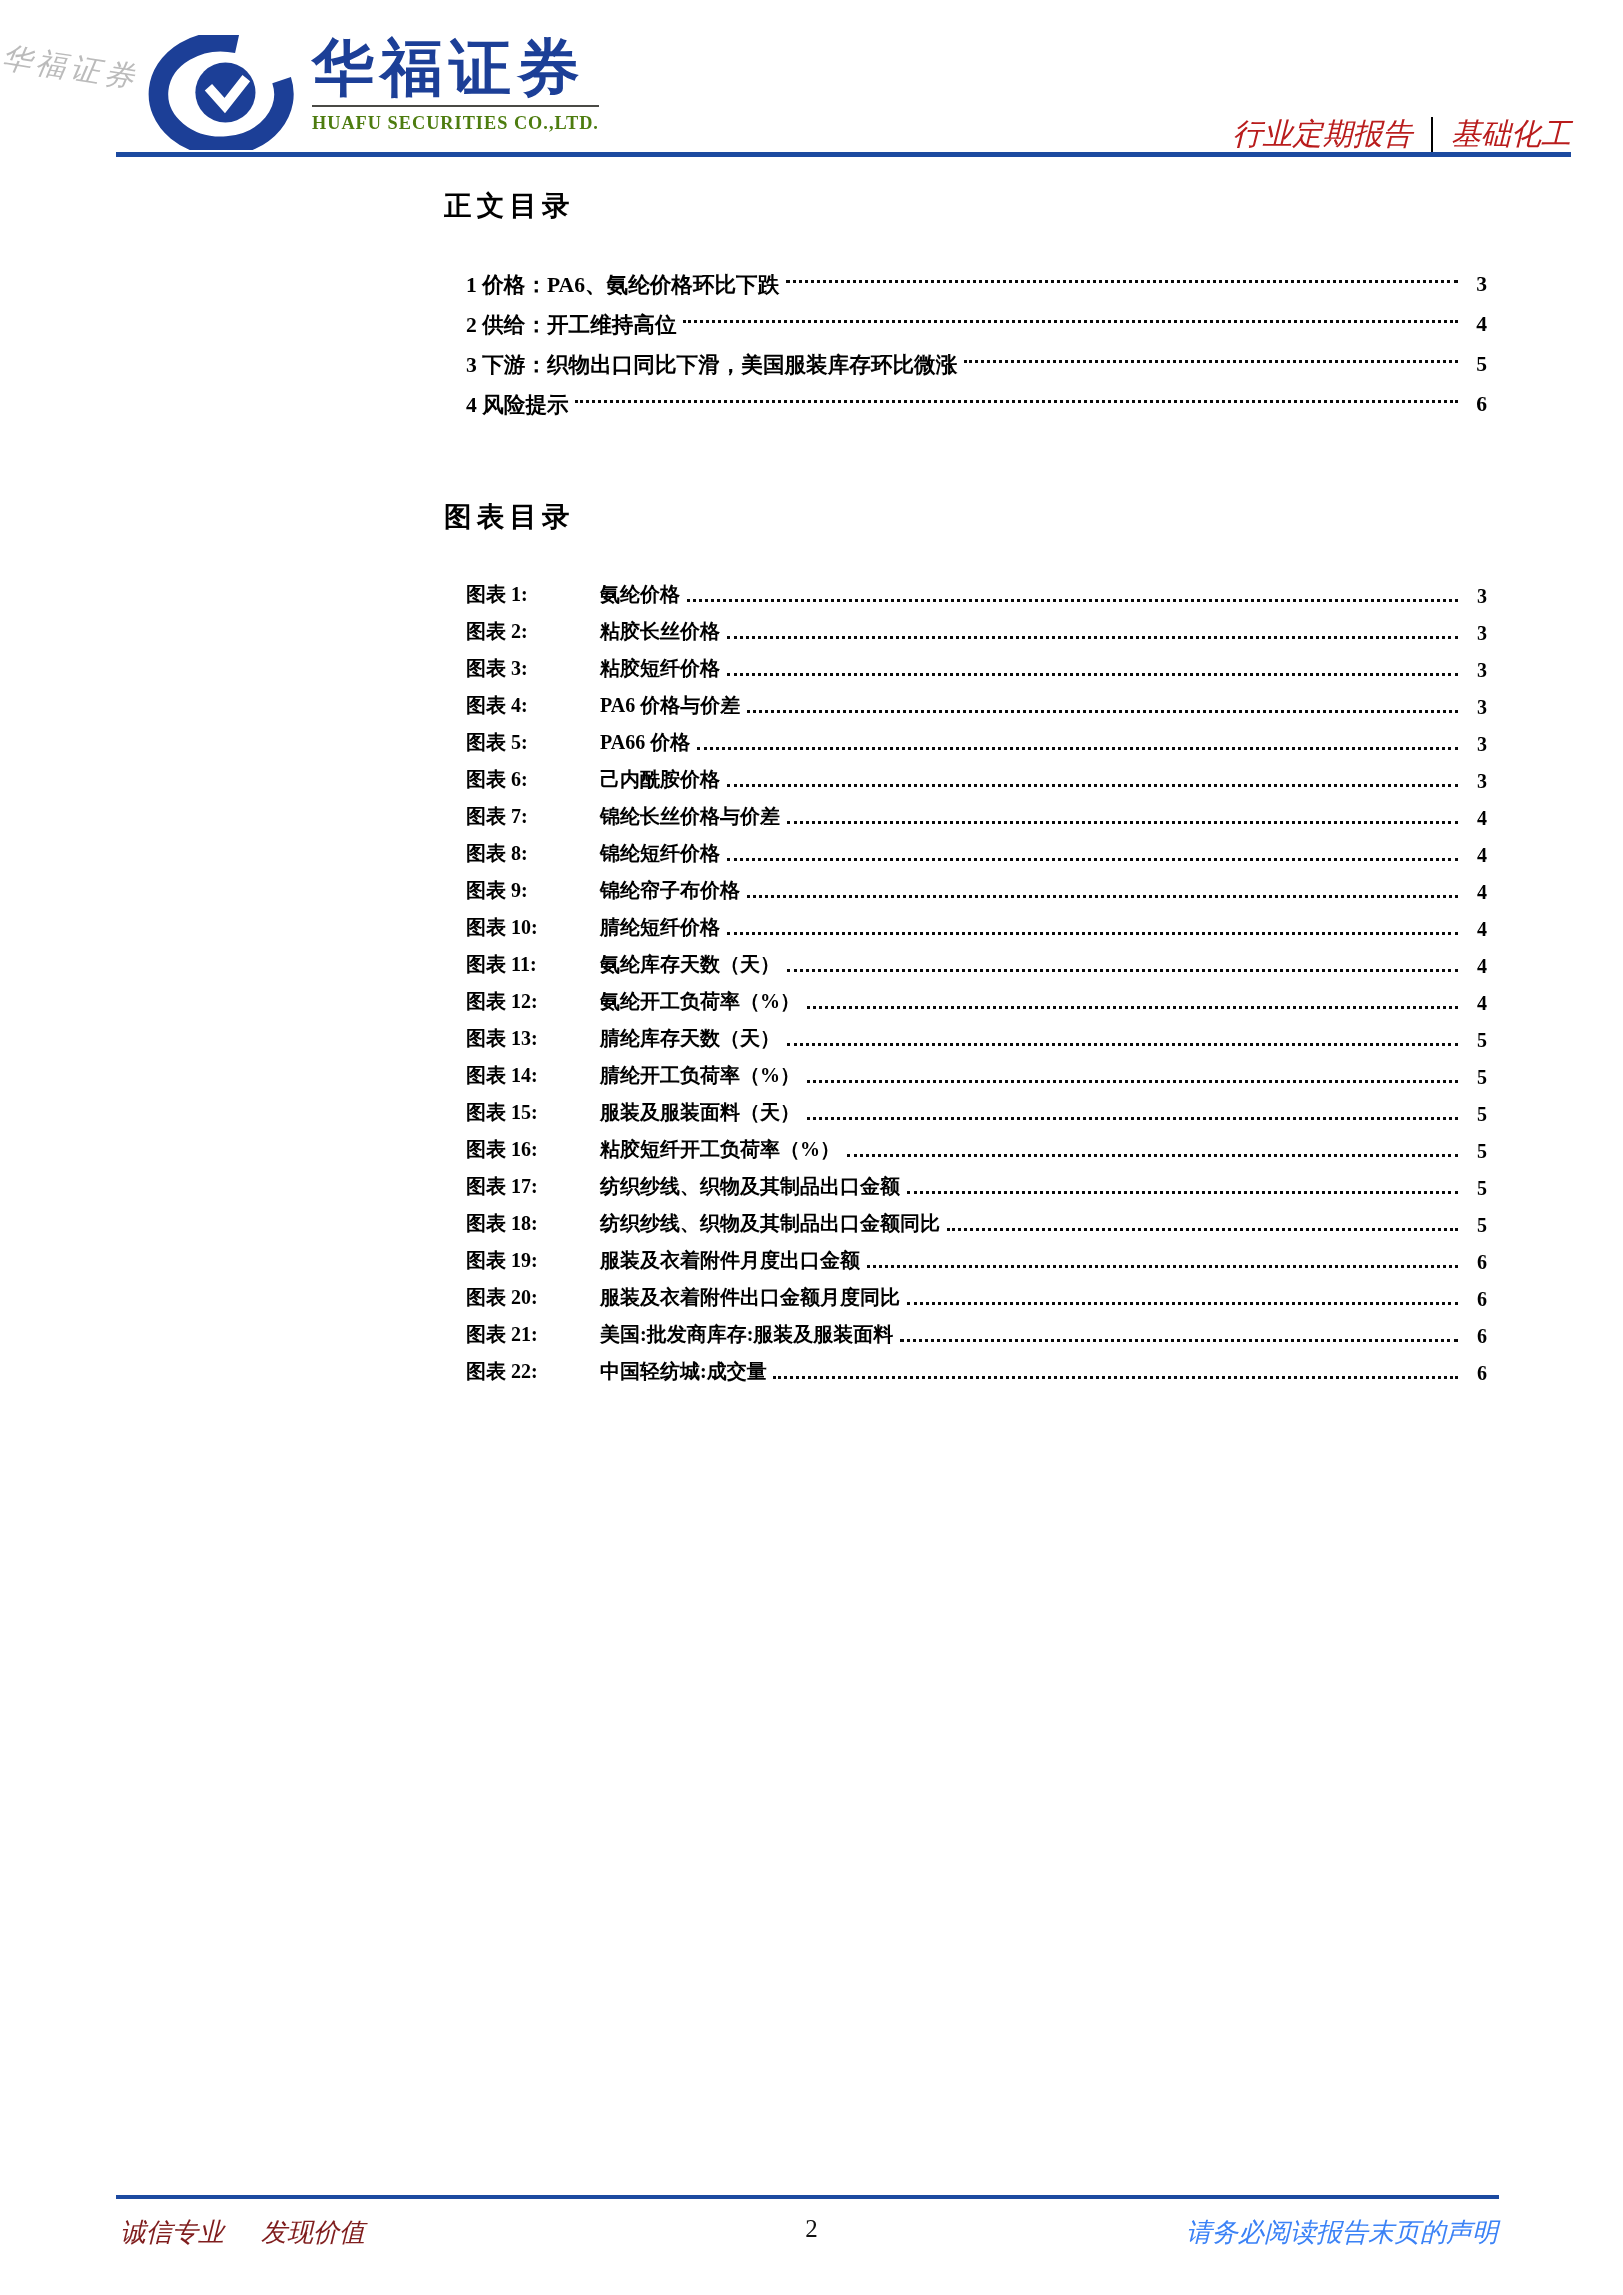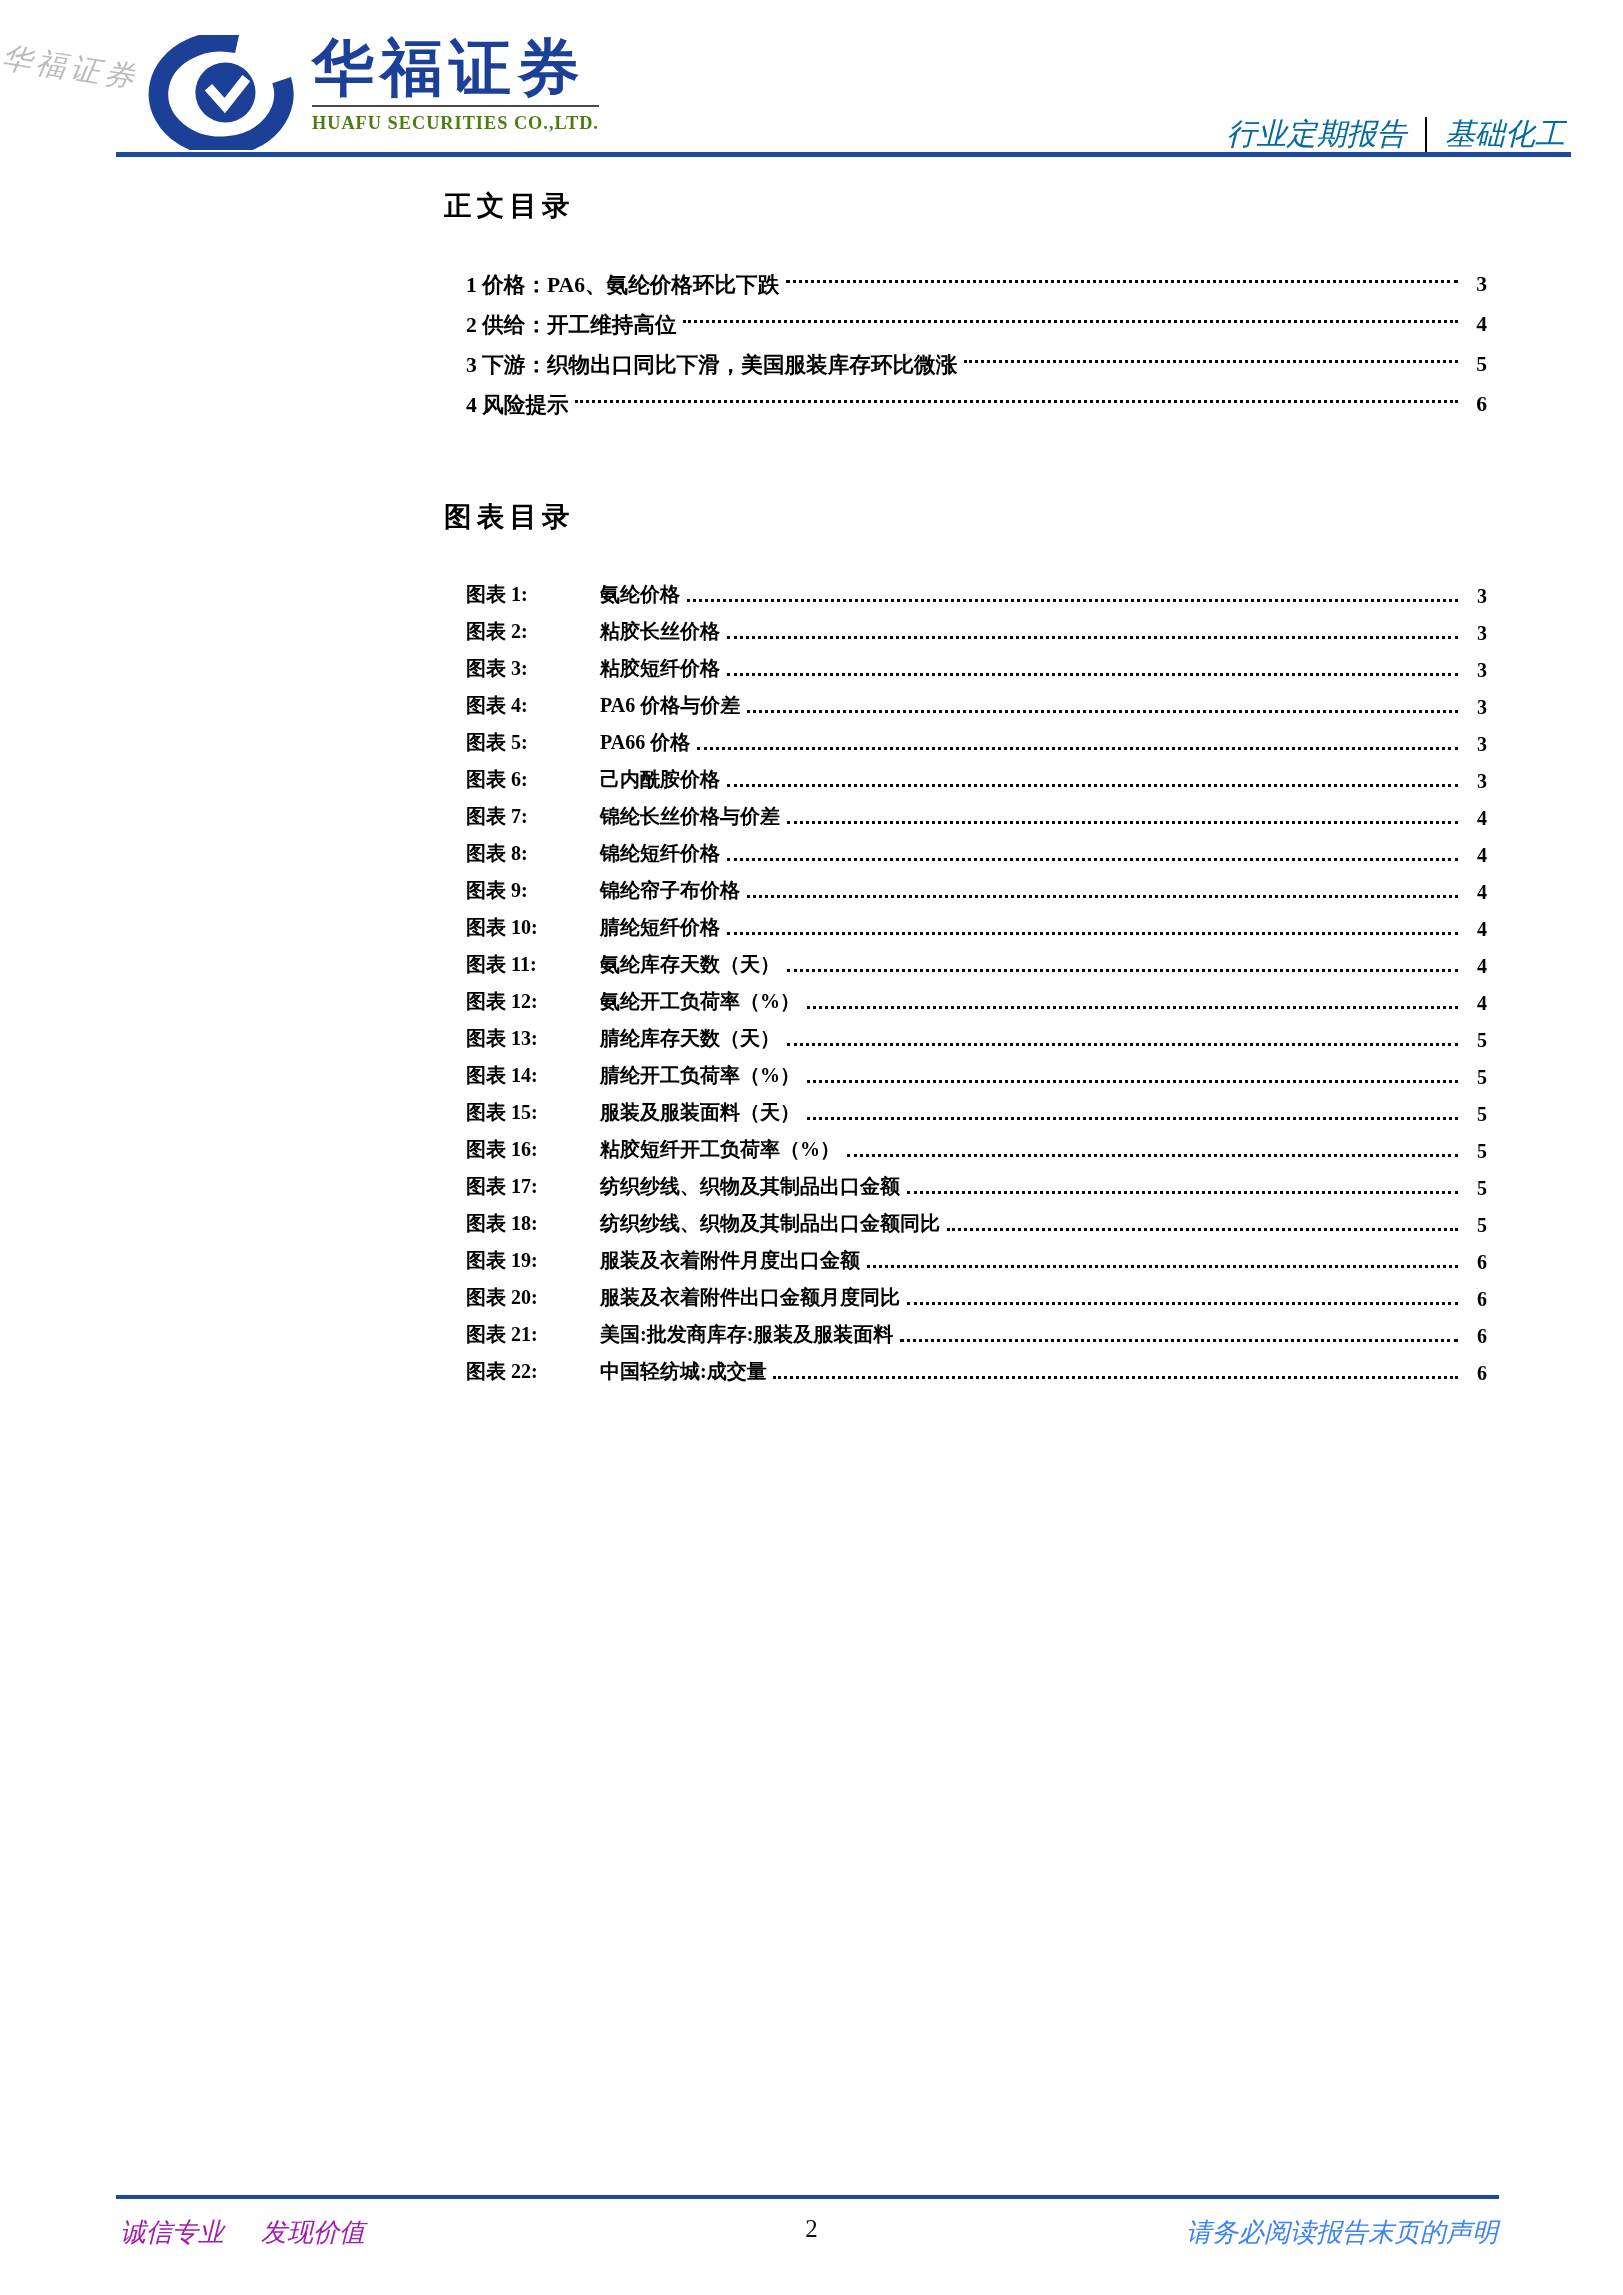--- a/index.html
+++ b/index.html
@@ -24,23 +24,23 @@
   .logo-cn {
     font-size:62px; font-weight:bold; color:#1c3f97;
     letter-spacing:6.5px; line-height:1.08; white-space:nowrap;
   }
   .logo-underline { height:2.6px; background:#4a4a45; margin-top:2.6px; }
   .logo-en {
     font-size:18.3px; font-weight:bold; color:#4d7c0f;
     letter-spacing:1px; margin-top:5.9px; white-space:nowrap;
   }
   .header-right {
-    position:absolute; right:58px; top:114px;
+    position:absolute; right:52px; top:114px;
     font-size:30px; font-style:italic; display:flex; align-items:center;
-    white-space:nowrap; color:#0369a1;
+    white-space:nowrap; color:#b91c1c;
   }
   .header-divider { width:2px; height:35px; background:#000; margin:0 18.3px; }
   .rule-top {
     position:absolute; left:116px; top:152px; width:1455px; height:4.6px;
     background:#1c4aa0;
   }
 
   
   .section-heading {
     position:absolute; left:444px;
@@ -67,21 +67,21 @@
   }
   .pagenum { flex:0 0 26px; text-align:right; }
 
   
   .rule-bottom {
     position:absolute; left:116px; top:2195px; width:1383px; height:3.9px;
     background:#1c4aa0;
   }
   .footer-left {
     position:absolute; left:120px; top:2215px;
-    font-size:26px; font-style:italic; color:#a21caf;
+    font-size:26px; font-style:italic; color:#7f1d1d;
     display:flex; gap:37px; white-space:nowrap;
   }
   .footer-page {
     position:absolute; left:0; top:2215px; width:1623px;
     text-align:center; font-size:25px; color:#111;
   }
   .footer-right {
     position:absolute; right:125px; top:2215px;
     font-size:26px; font-style:italic; color:#3b82f6; white-space:nowrap;
   }

